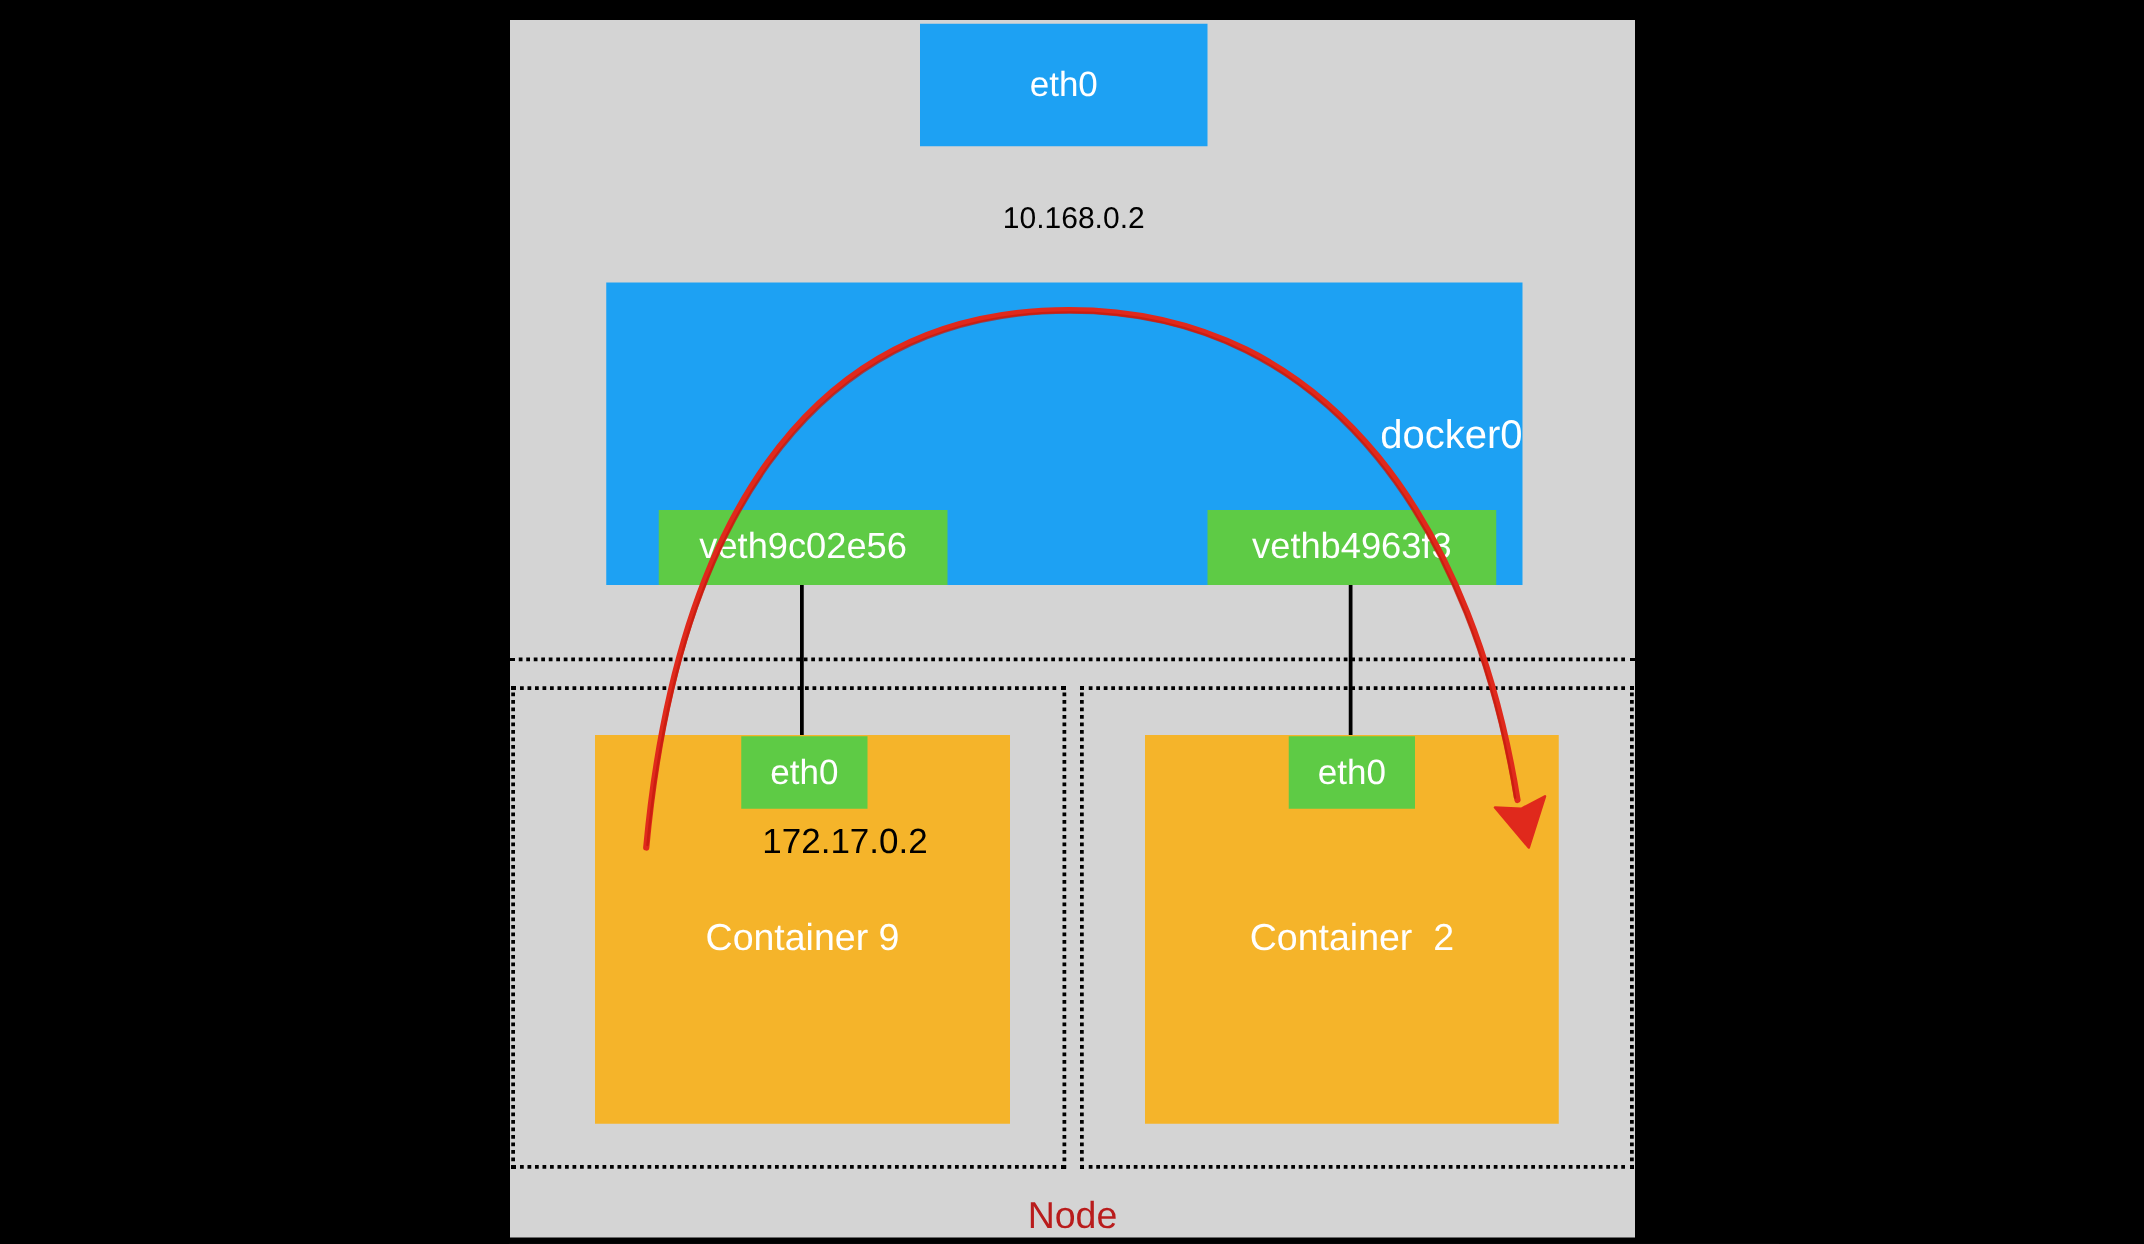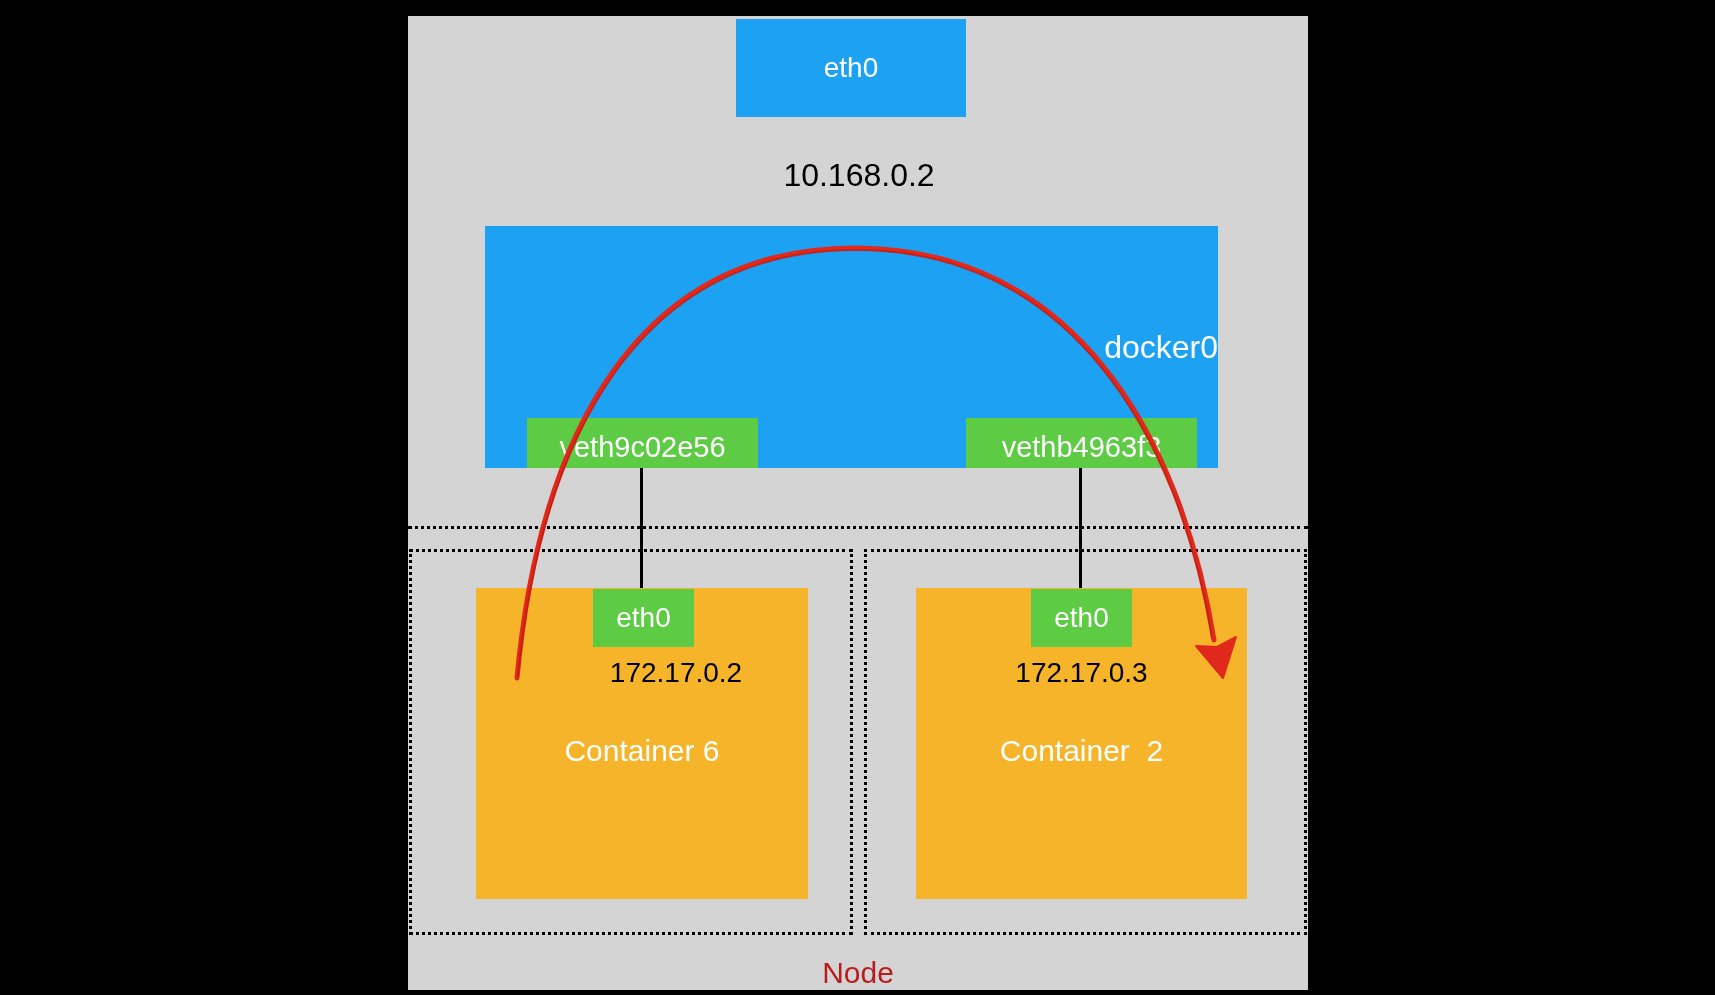--- a/index.html
+++ b/index.html
@@ -23,37 +23,37 @@
   .dark-text { color: #000000; }
   .centered { text-align: center; }
 
   
   .host-eth {
     left: 328px; top: 3px; width: 230px; height: 98px;
     line-height: 98px; font-size: 28px;
   }
   .host-ip {
     left: 321px; top: 141px; width: 260px; height: 36px;
-    font-size: 32px; line-height: 36px;
+    font-size: 24px; line-height: 36px;
   }
 
   
   .bridge {
     left: 77px; top: 210px; width: 733px; height: 242px;
   }
   .bridge-name {
     position: absolute; left: 0; top: 103px; width: 100%;
     font-size: 32px; line-height: 36px; text-align: right;
   }
   .bridge-ip {
     position: absolute; left: 0; top: 141px; width: 100%;
     font-size: 28px; line-height: 34px; text-align: center;
   }
   .veth {
-    position: absolute; bottom: 0; height: 50px; width: 231px;
+    position: absolute; bottom: 0; height: 60px; width: 231px;
     line-height: 58px; font-size: 29px; text-align: center; color: #fff;
   }
   .veth-left  { left: 42px; }
   .veth-right { left: 481px; }
 
   
   .connector {
     position: absolute; width: 3px; height: 123px; top: 452px;
     background: #000;
   }
@@ -132,23 +132,22 @@
     <div class="ns-box ns-left"></div>
     <div class="ns-box ns-right"></div>
 
     <div class="abs orange-box container-box container-1"></div>
     <div class="abs orange-box container-box container-2"></div>
 
     <div class="eth-chip chip-1 green-box">eth0</div>
     <div class="eth-chip chip-2 green-box">eth0</div>
 
     <div class="c-ip c-ip-1">172.17.0.2</div>
-    <div class="c-ip c-ip-2">172.17.0.3</div>
 
-    <div class="c-title c-title-1">Container 6</div>
+    <div class="c-title c-title-1">Container 9</div>
     <div class="c-title c-title-2">Container  2</div>
 
     <div class="node-label">Node</div>
   </div>
 
   <svg class="arrow-svg" viewBox="0 0 1715 995" xmlns="http://www.w3.org/2000/svg">
     <path d="M 517 678 C 540 430 640 248 855 248 C 1070 248 1180 430 1214 640" fill="none" stroke="#e0291c" stroke-width="5" stroke-linecap="round"></path>
     <path d="M 518 676 C 542 432 642 250 856 250 C 1068 250 1178 432 1212 638" fill="none" stroke="#c21a0d" stroke-width="2" stroke-linecap="round" opacity="0.7"></path>
     <polygon points="1223,678 1196,646 1217,647 1236,637" fill="#e0291c" stroke="#e0291c" stroke-width="2" stroke-linejoin="round"></polygon>
   </svg>

